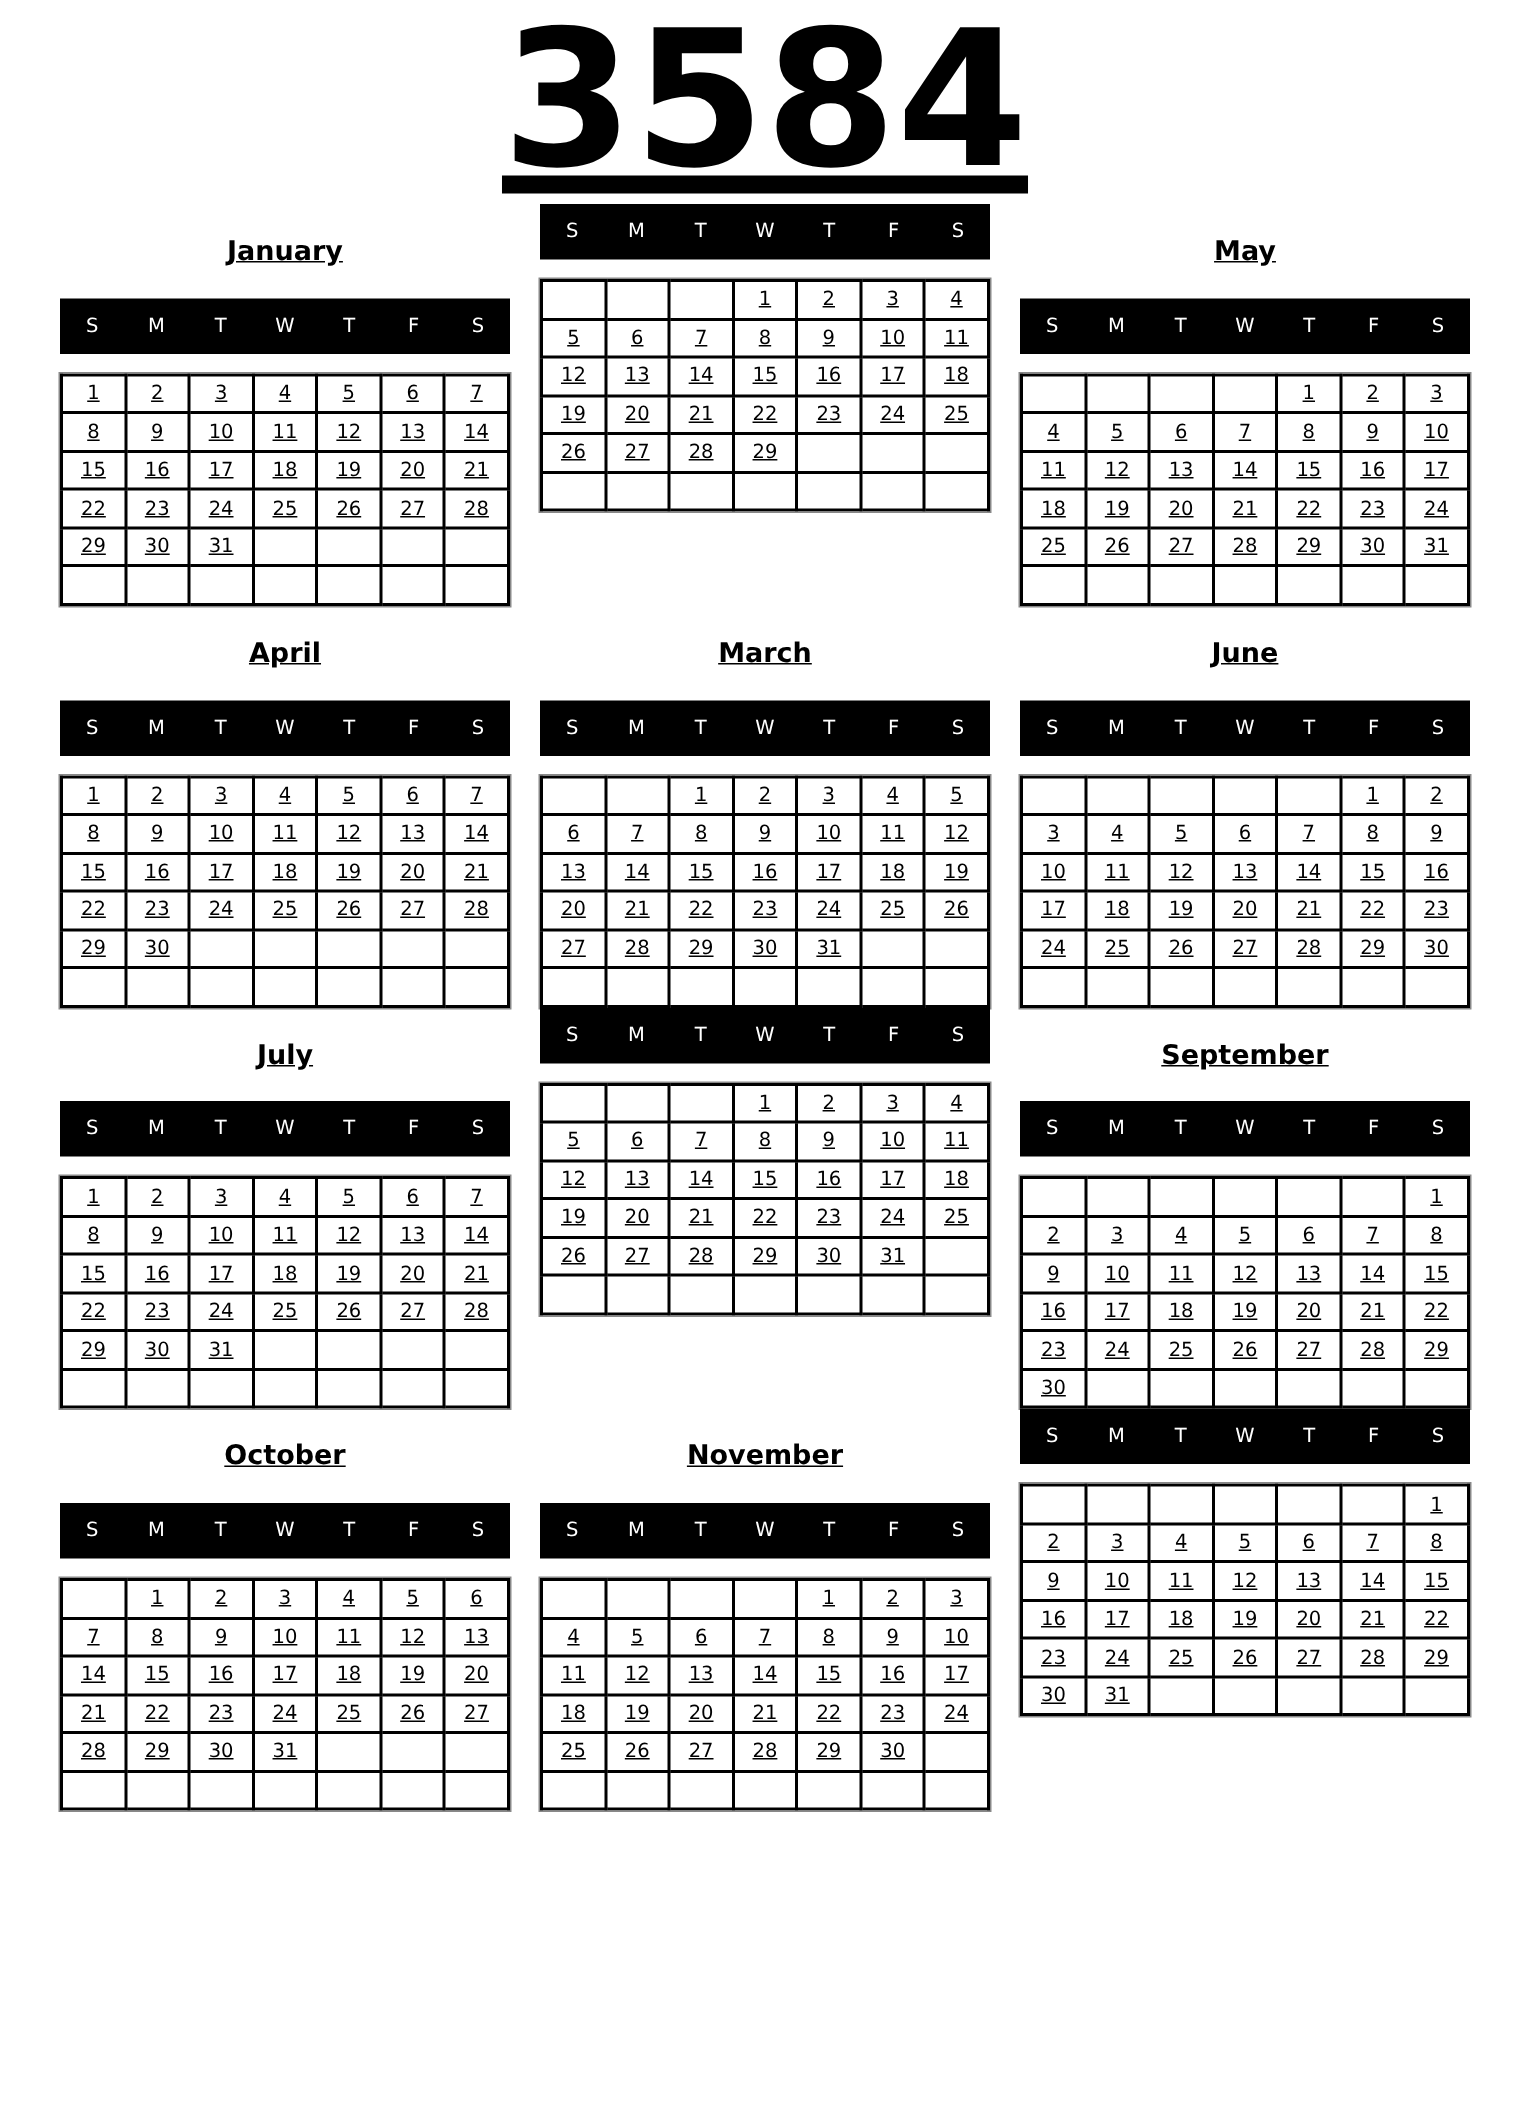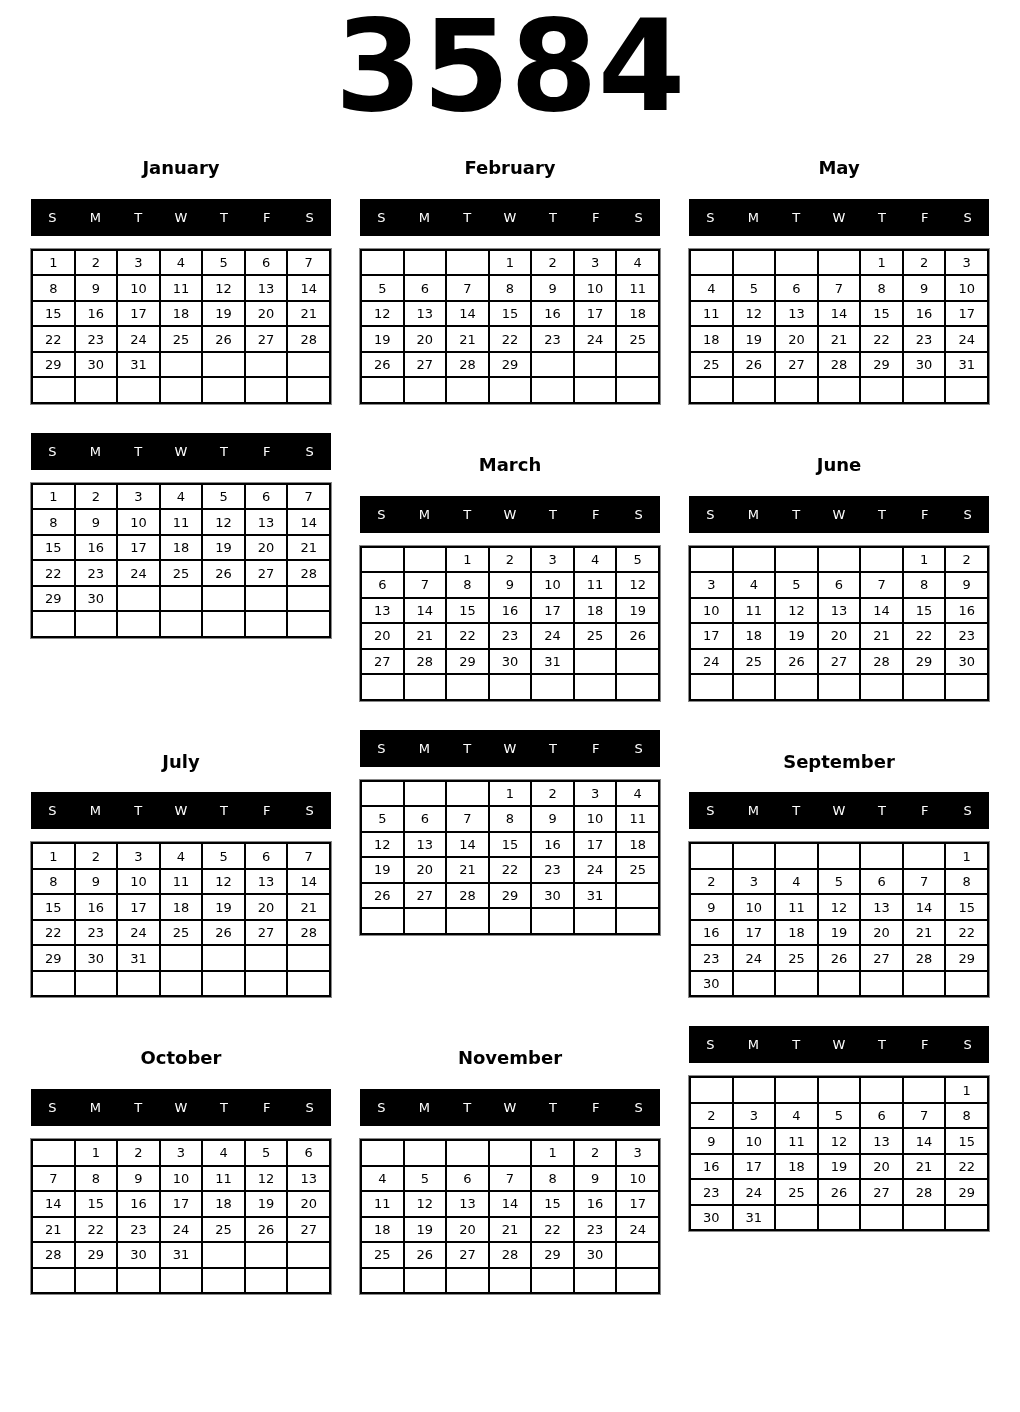--- a/index.html
+++ b/index.html
@@ -10,38 +10,38 @@
     width: 1020px;
     height: 1412px;
     font-family: "DejaVu Sans", sans-serif;
     color: #000000;
     overflow: hidden;
   }
   .page {
     width: 1020px;
     height: 1412px;
     background: var(--page-bg, #ffffff);
+    text-decoration: underline;
   }
   .year-title {
     margin: 0;
     padding-top: 4px;
     text-align: center;
     font-size: 126px;
     line-height: 1.0;
     font-weight: bold;
     color: var(--ink, #000000);
   }
   .months-grid {
     display: grid;
     grid-template-columns: repeat(3, 300px);
     column-gap: 20px;
     row-gap: 0;
     justify-content: center;
     margin-top: 6px;
-    gap: 29px;
   }
   .month { width: 300px; }
   .month-name {
     margin: 22px 0 21px 0;
     text-align: center;
     font-size: 18px;
     font-weight: bold;
     line-height: 1.1;
     color: var(--ink, #000000);
   }
@@ -147,21 +147,20 @@
               <td></td>
               <td></td>
               <td></td>
               <td></td>
             </tr>
           </tbody>
         </table>
   </div>
 
   <div class="month">
-    <h2 class="month-name">February</h2>
     <div class="dow-header">
           <div class="dow-cell">S</div>
           <div class="dow-cell">M</div>
           <div class="dow-cell">T</div>
           <div class="dow-cell">W</div>
           <div class="dow-cell">T</div>
           <div class="dow-cell">F</div>
           <div class="dow-cell">S</div>
         </div>
     <table class="days">
@@ -289,20 +288,21 @@
               <td></td>
               <td></td>
               <td></td>
               <td></td>
             </tr>
           </tbody>
         </table>
   </div>
 
   <div class="month">
+    <h2 class="month-name">April</h2>
     <div class="dow-header">
           <div class="dow-cell">S</div>
           <div class="dow-cell">M</div>
           <div class="dow-cell">T</div>
           <div class="dow-cell">W</div>
           <div class="dow-cell">T</div>
           <div class="dow-cell">F</div>
           <div class="dow-cell">S</div>
         </div>
     <table class="days">

